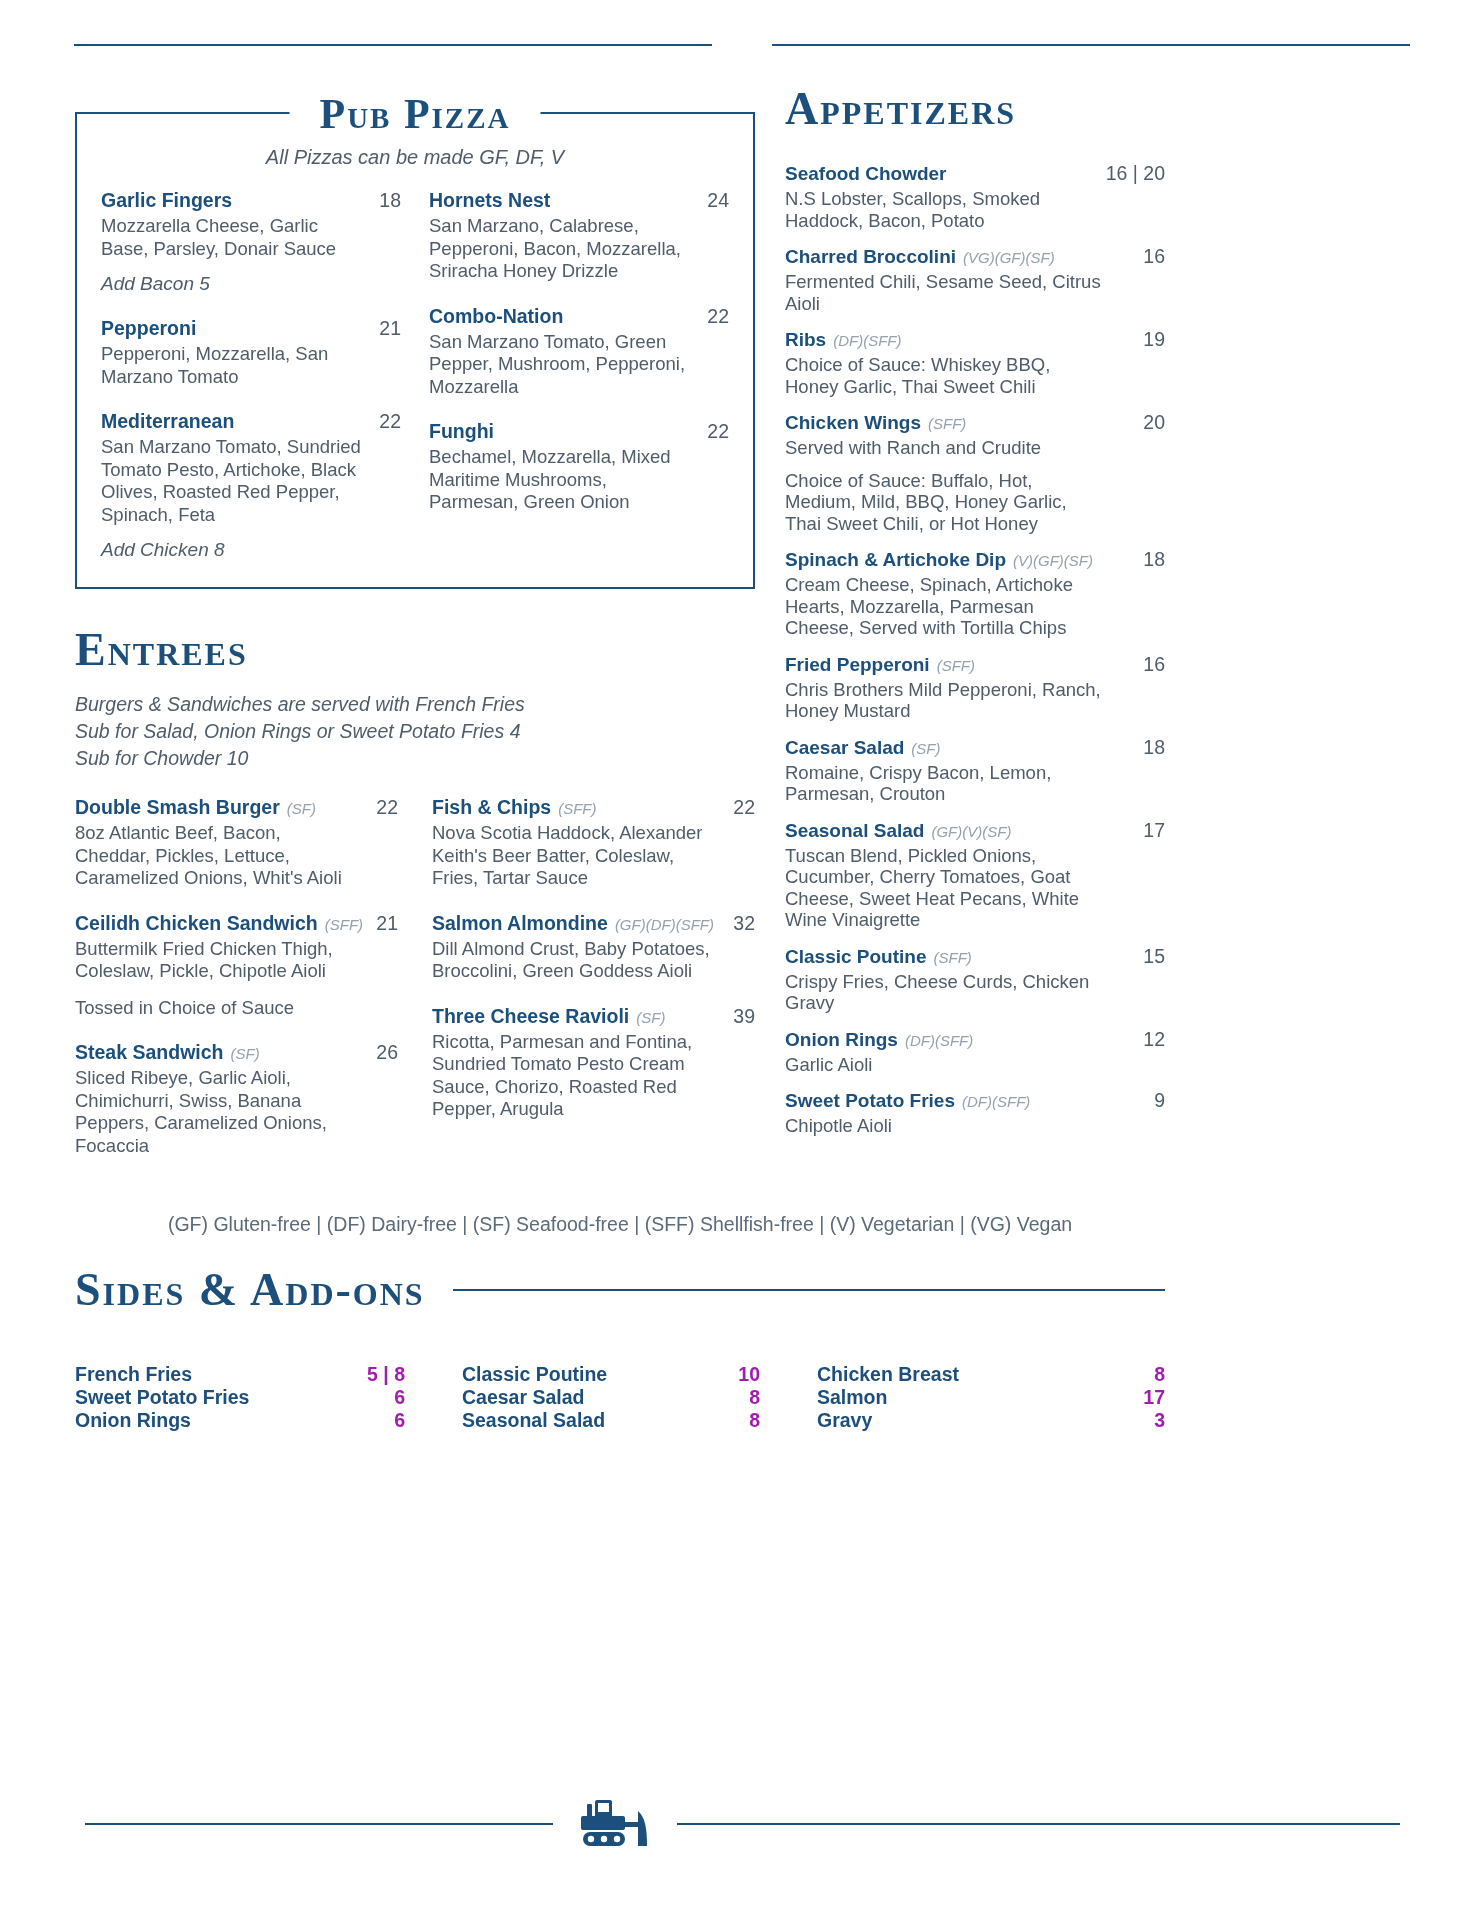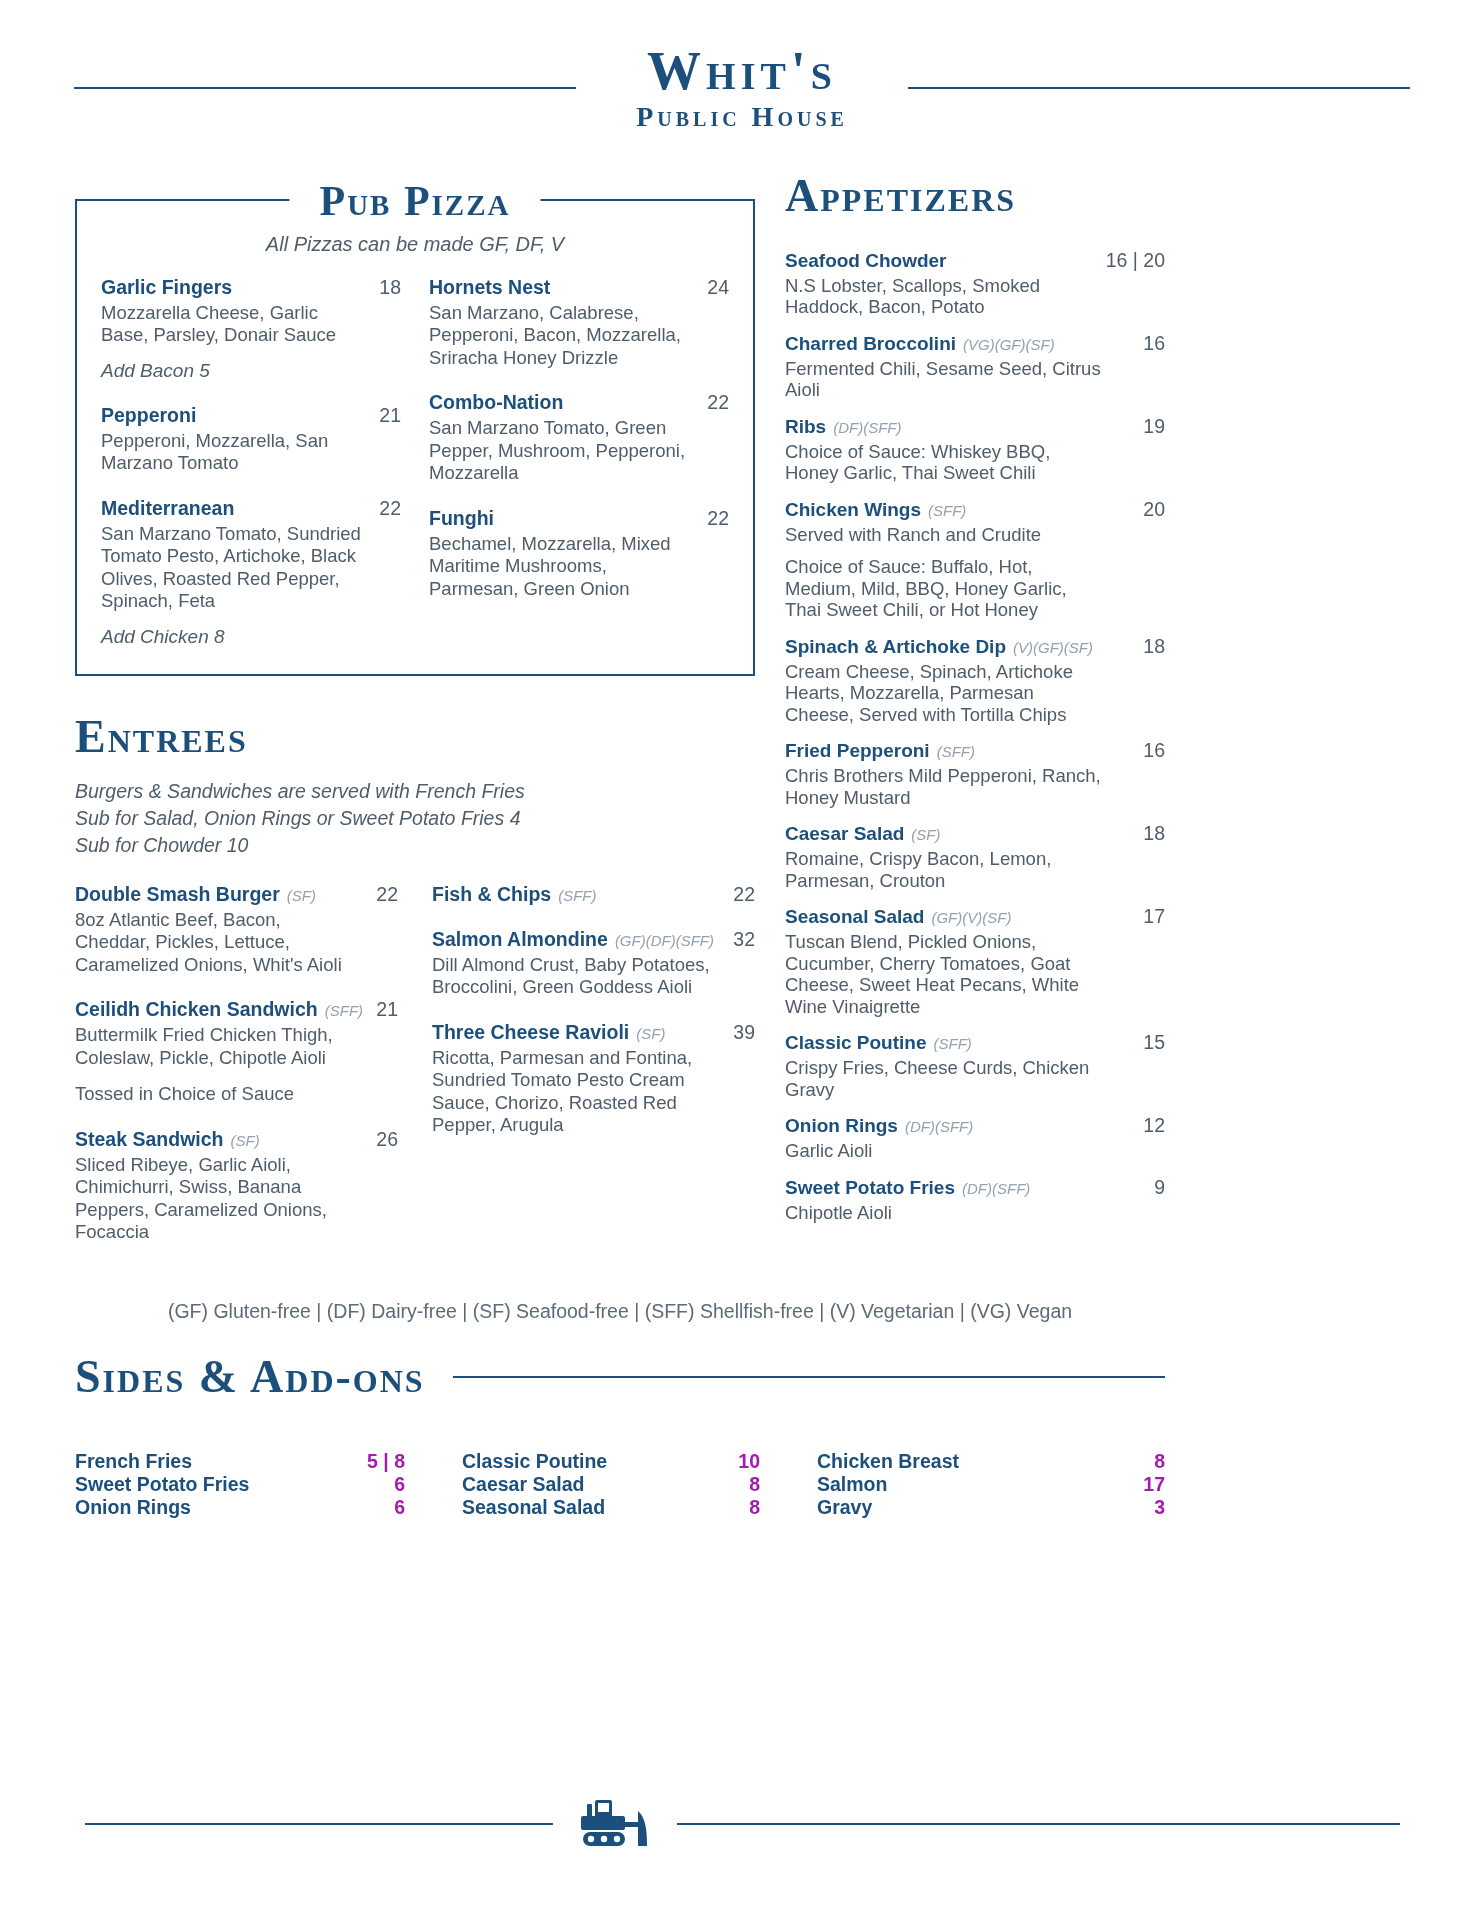--- a/index.html
+++ b/index.html
@@ -85,24 +85,20 @@
   .footer .rule-left{flex:0 0 468px;height:2px;background:var(--navy);}
   .footer .rule-right{flex:1;height:2px;background:var(--navy);}
 </style>
 </head>
 <body>
 
 <div class="page">
 
   <header class="masthead">
     <div class="rule"></div>
-    <div class="brand">
-      <h1 class="brand-title">Whit's</h1>
-      <div class="brand-sub">Public House</div>
-    </div>
     <div class="rule"></div>
   </header>
 
   <div class="content">
 
     <div class="col-main">
 
       <section class="pizza-section">
         <div class="pizza-box">
           <h2 class="section-title boxed-title">Pub Pizza</h2>
@@ -208,20 +204,21 @@
 
           </div>
           <div class="col">
 
             <div class="menu-item">
               <div class="item-head">
                 <span class="item-name">Fish &amp; Chips</span>
                 <span class="item-tags">(SFF)</span>
                 <span class="item-price">22</span>
               </div>
+              <p class="item-desc">Nova Scotia Haddock, Alexander Keith's Beer Batter, Coleslaw, Fries, Tartar Sauce</p>
             </div>
 
             <div class="menu-item">
               <div class="item-head">
                 <span class="item-name">Salmon Almondine</span>
                 <span class="item-tags">(GF)(DF)(SFF)</span>
                 <span class="item-price">32</span>
               </div>
               <p class="item-desc">Dill Almond Crust, Baby Potatoes, Broccolini, Green Goddess Aioli</p>
             </div>

